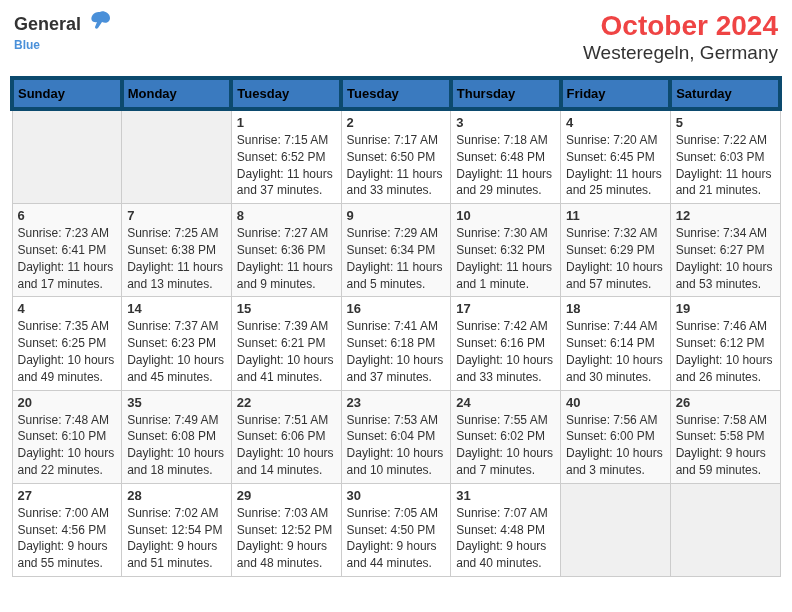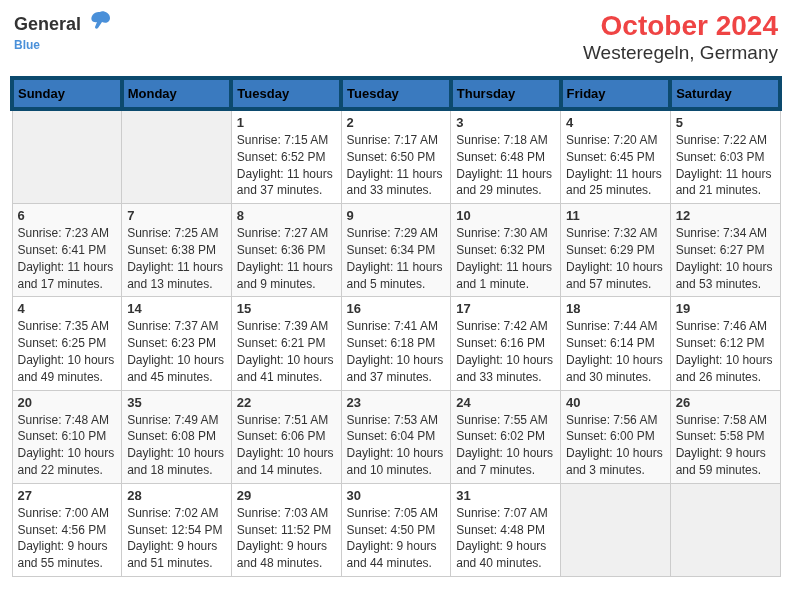--- a/index.html
+++ b/index.html
@@ -295,21 +295,21 @@
         </td>
         <td>
           <div class="day-number">28</div>
           <div class="day-info">Sunrise: 7:02 AM
 Sunset: 12:54 PM
 Daylight: 9 hours and 51 minutes.</div>
         </td>
         <td>
           <div class="day-number">29</div>
           <div class="day-info">Sunrise: 7:03 AM
-Sunset: 11:52 PM
+Sunset: 12:52 PM
 Daylight: 9 hours and 48 minutes.</div>
         </td>
         <td>
           <div class="day-number">30</div>
           <div class="day-info">Sunrise: 7:05 AM
 Sunset: 4:50 PM
 Daylight: 9 hours and 44 minutes.</div>
         </td>
         <td>
           <div class="day-number">31</div>

